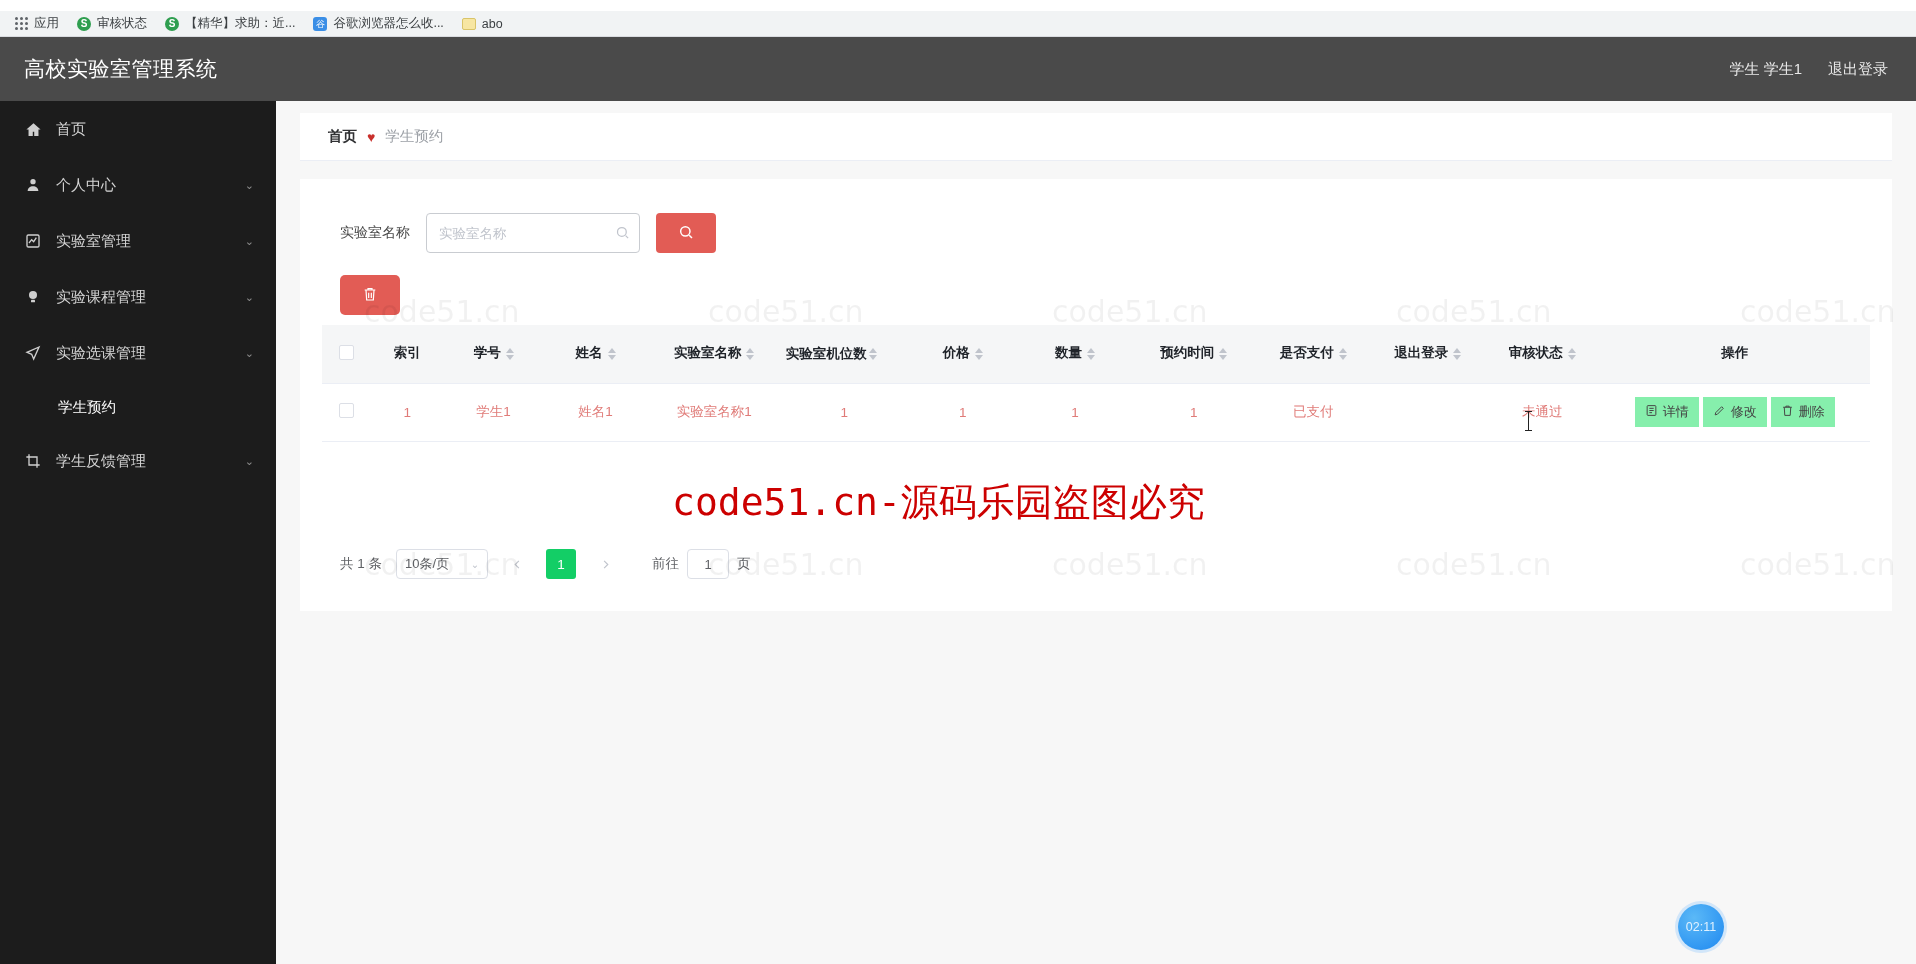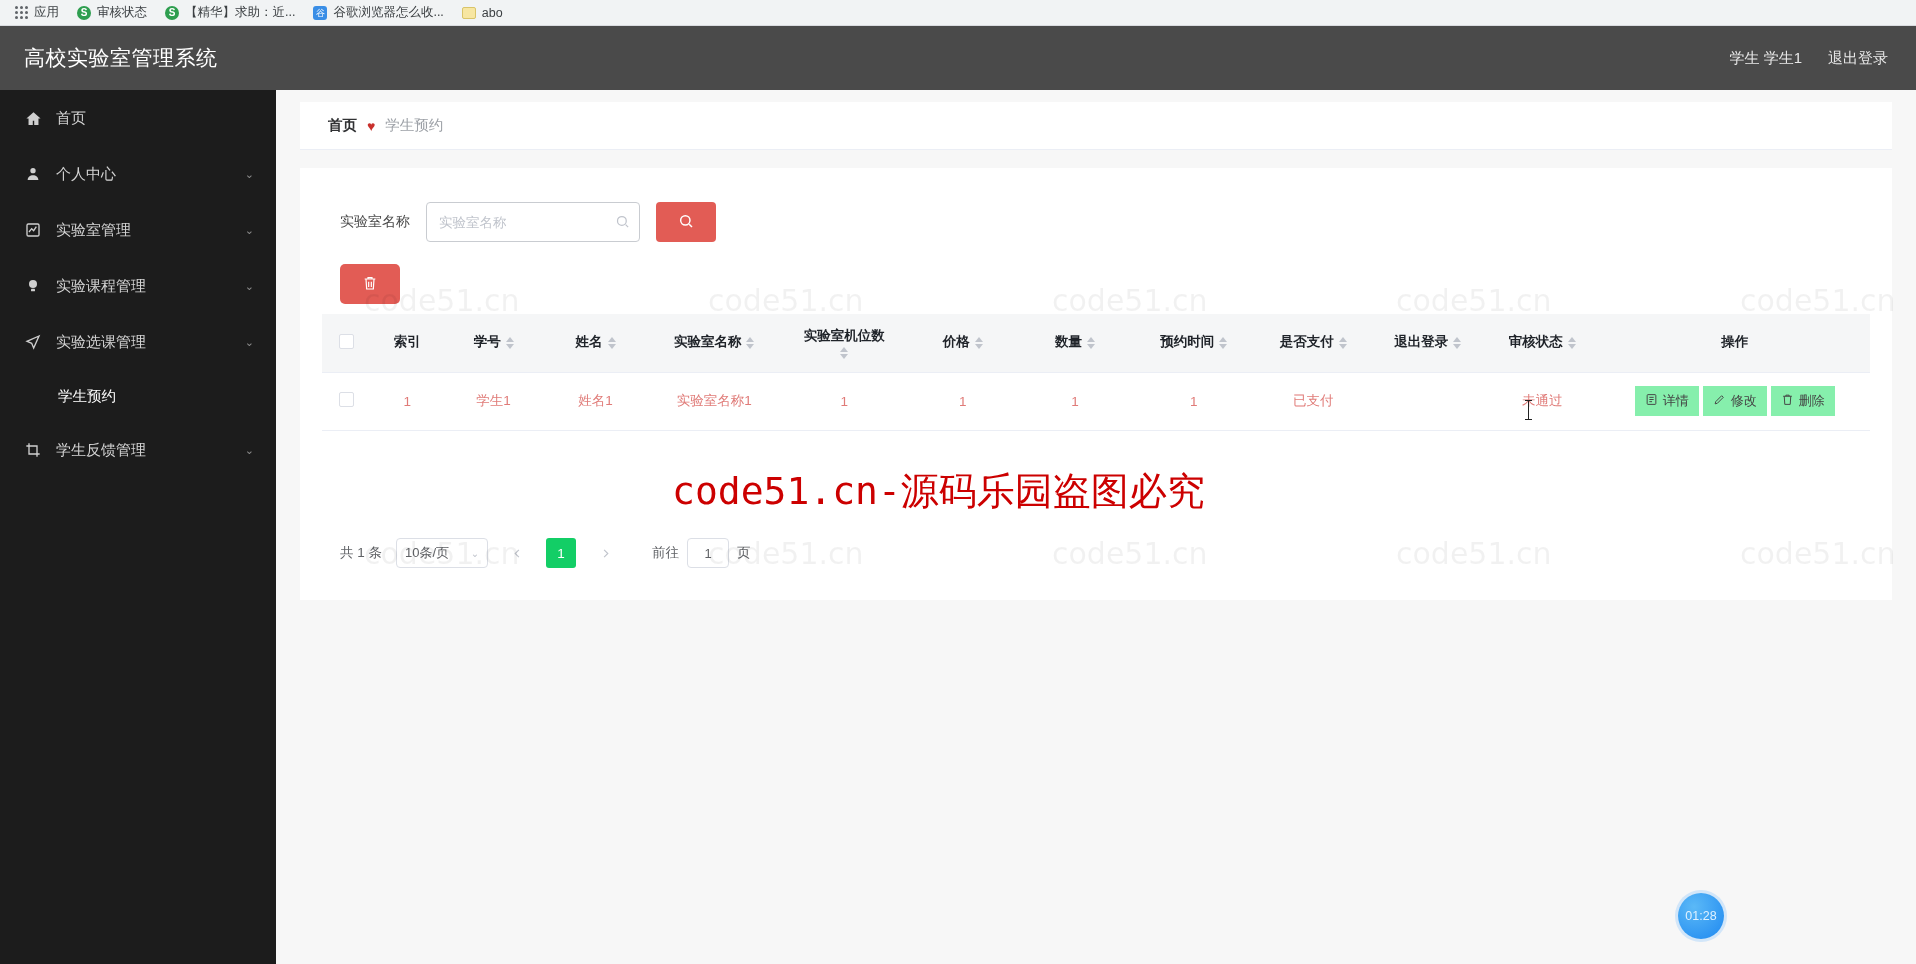--- a/index.html
+++ b/index.html
@@ -2,21 +2,21 @@
 <html><head>
 <meta charset="utf-8">
 <title>高校实验室管理系统</title>
 <style>
   * { box-sizing: border-box; margin: 0; padding: 0; }
   html, body {
     width: 1916px; height: 964px;
     font-family: "Liberation Sans", "DejaVu Sans", sans-serif;
     overflow: hidden; background: #ffffff;
   }
-  #root { position: relative; width: 1916px; height: 776px; }
+  #root { position: relative; width: 1916px; height: 776px; margin-top: 11px; }
 
   
   .bookmark-bar {
     position: absolute; top: 0; left: 0; width: 1916px; height: 26px;
     background: #f1f3f4; border-bottom: 1px solid #dadce0;
     display: flex; align-items: center; gap: 0px; padding-left: 6px;
     font-size: 12px; color: #3c4043;
   }
   .bm-item { display: flex; align-items: center; gap: 6px; padding: 2px 9px;
              white-space: nowrap; cursor: default; }
@@ -110,21 +110,21 @@
   
   .table-wrap { position: absolute; top: 146px; left: 22px; width: 1548px; }
   table { width: 100%; border-collapse: collapse; table-layout: fixed; }
   thead th {
     background: #f5f6f7; color: #1f2329; font-size: 13.5px; font-weight: bold;
     height: 58px; text-align: center; border-bottom: 1px solid #ebeef5;
     padding: 0 4px; vertical-align: middle;
   }
   .th-inner { display: inline-flex; align-items: center; justify-content: center;
               gap: 5px; line-height: 1.25; }
-  .th-stack { display: flex; flex-direction: column; align-items: center; gap: 2px; }
+  .th-stack { display: flex; flex-direction: row; align-items: center; gap: 2px; }
   .sorter { display: inline-flex; flex-direction: column; line-height: 0; }
   .sorter i { border-left: 4px solid transparent; border-right: 4px solid transparent;
               display: block; }
   .sorter i.up { border-bottom: 5px solid #c0c4cc; margin-bottom: 2px; }
   .sorter i.dn { border-top: 5px solid #c0c4cc; }
   tbody td {
     height: 58px; text-align: center; font-size: 13.5px; color: #e07b78;
     border-bottom: 1px solid #ebeef5; padding: 0 4px;
   }
   td.idx { color: #e07b78; }
@@ -550,15 +550,15 @@
       <div class="wm" style="left: 364px; top: 789px;">code51.cn</div>
       <div class="wm" style="left: 708px; top: 789px;">code51.cn</div>
       <div class="wm" style="left: 1052px; top: 789px;">code51.cn</div>
       <div class="wm" style="left: 1396px; top: 789px;">code51.cn</div>
       <div class="wm" style="left: 1740px; top: 789px;">code51.cn</div>
     </div>
 
   <div class="wm-red">code51.cn-源码乐园盗图必究</div>
   <div class="text-caret"></div>
 
-  <div class="timer-badge">01:28</div>
+  <div class="timer-badge">02:11</div>
 
 </div>
 
 </body></html>

